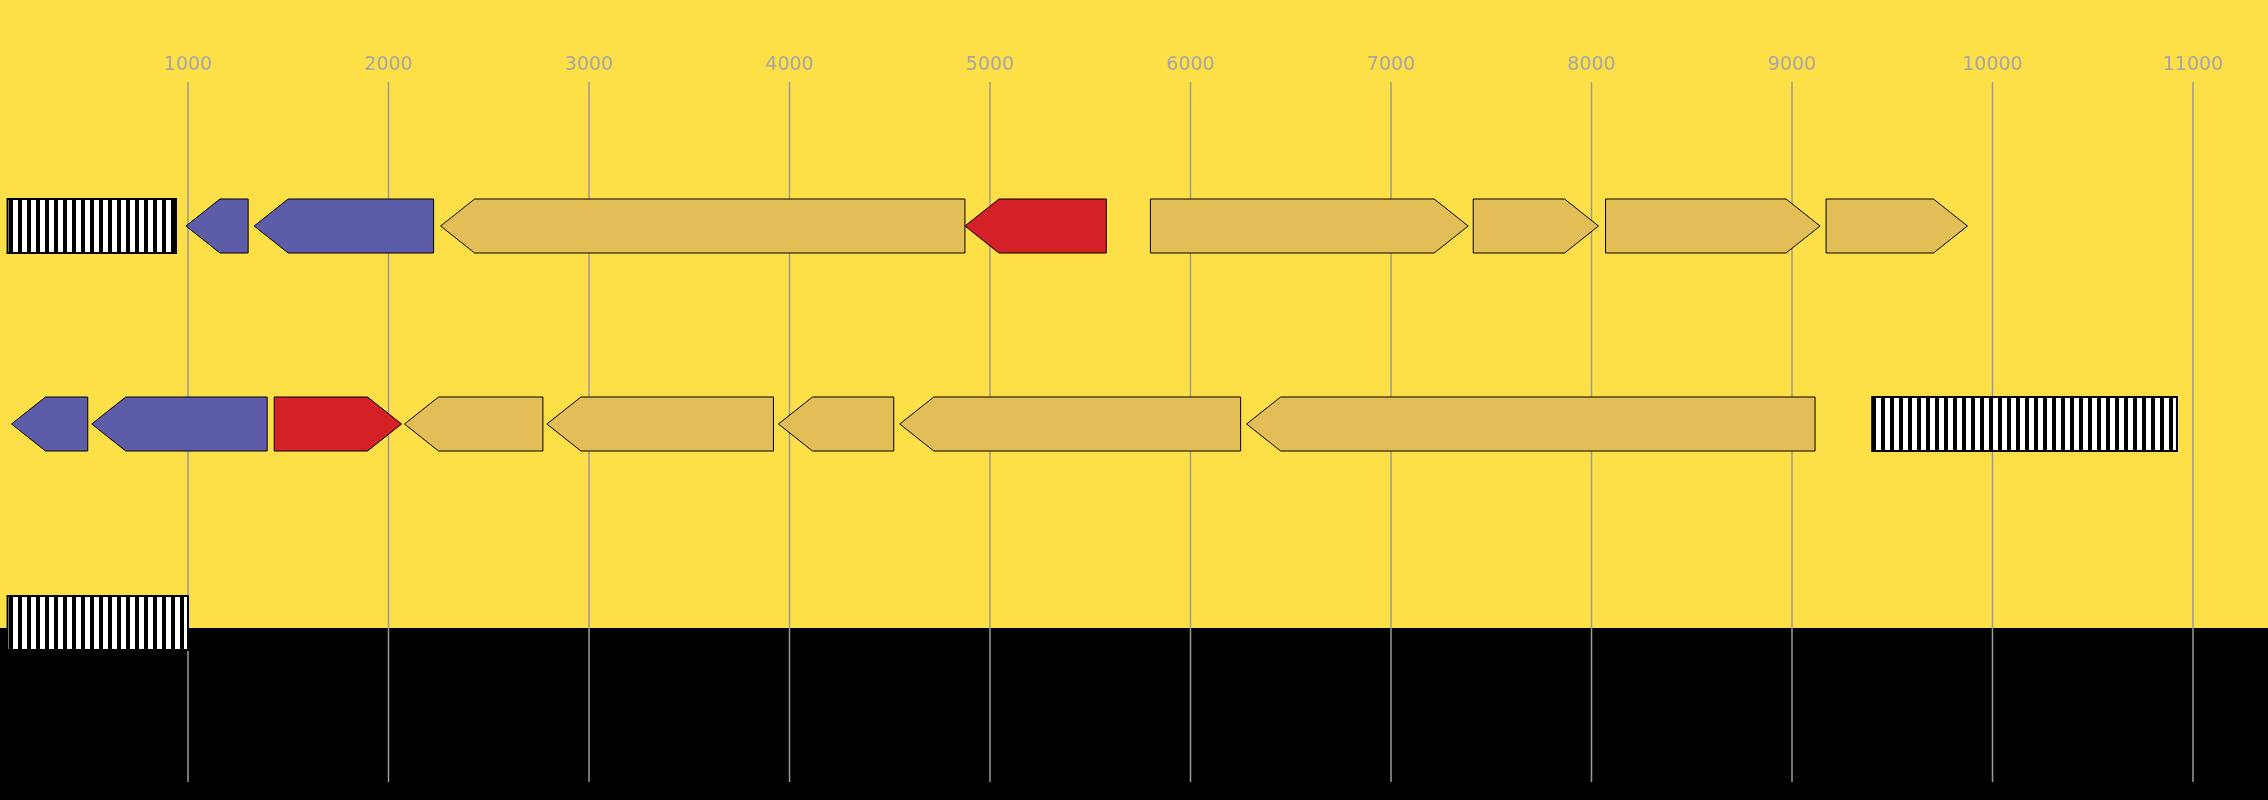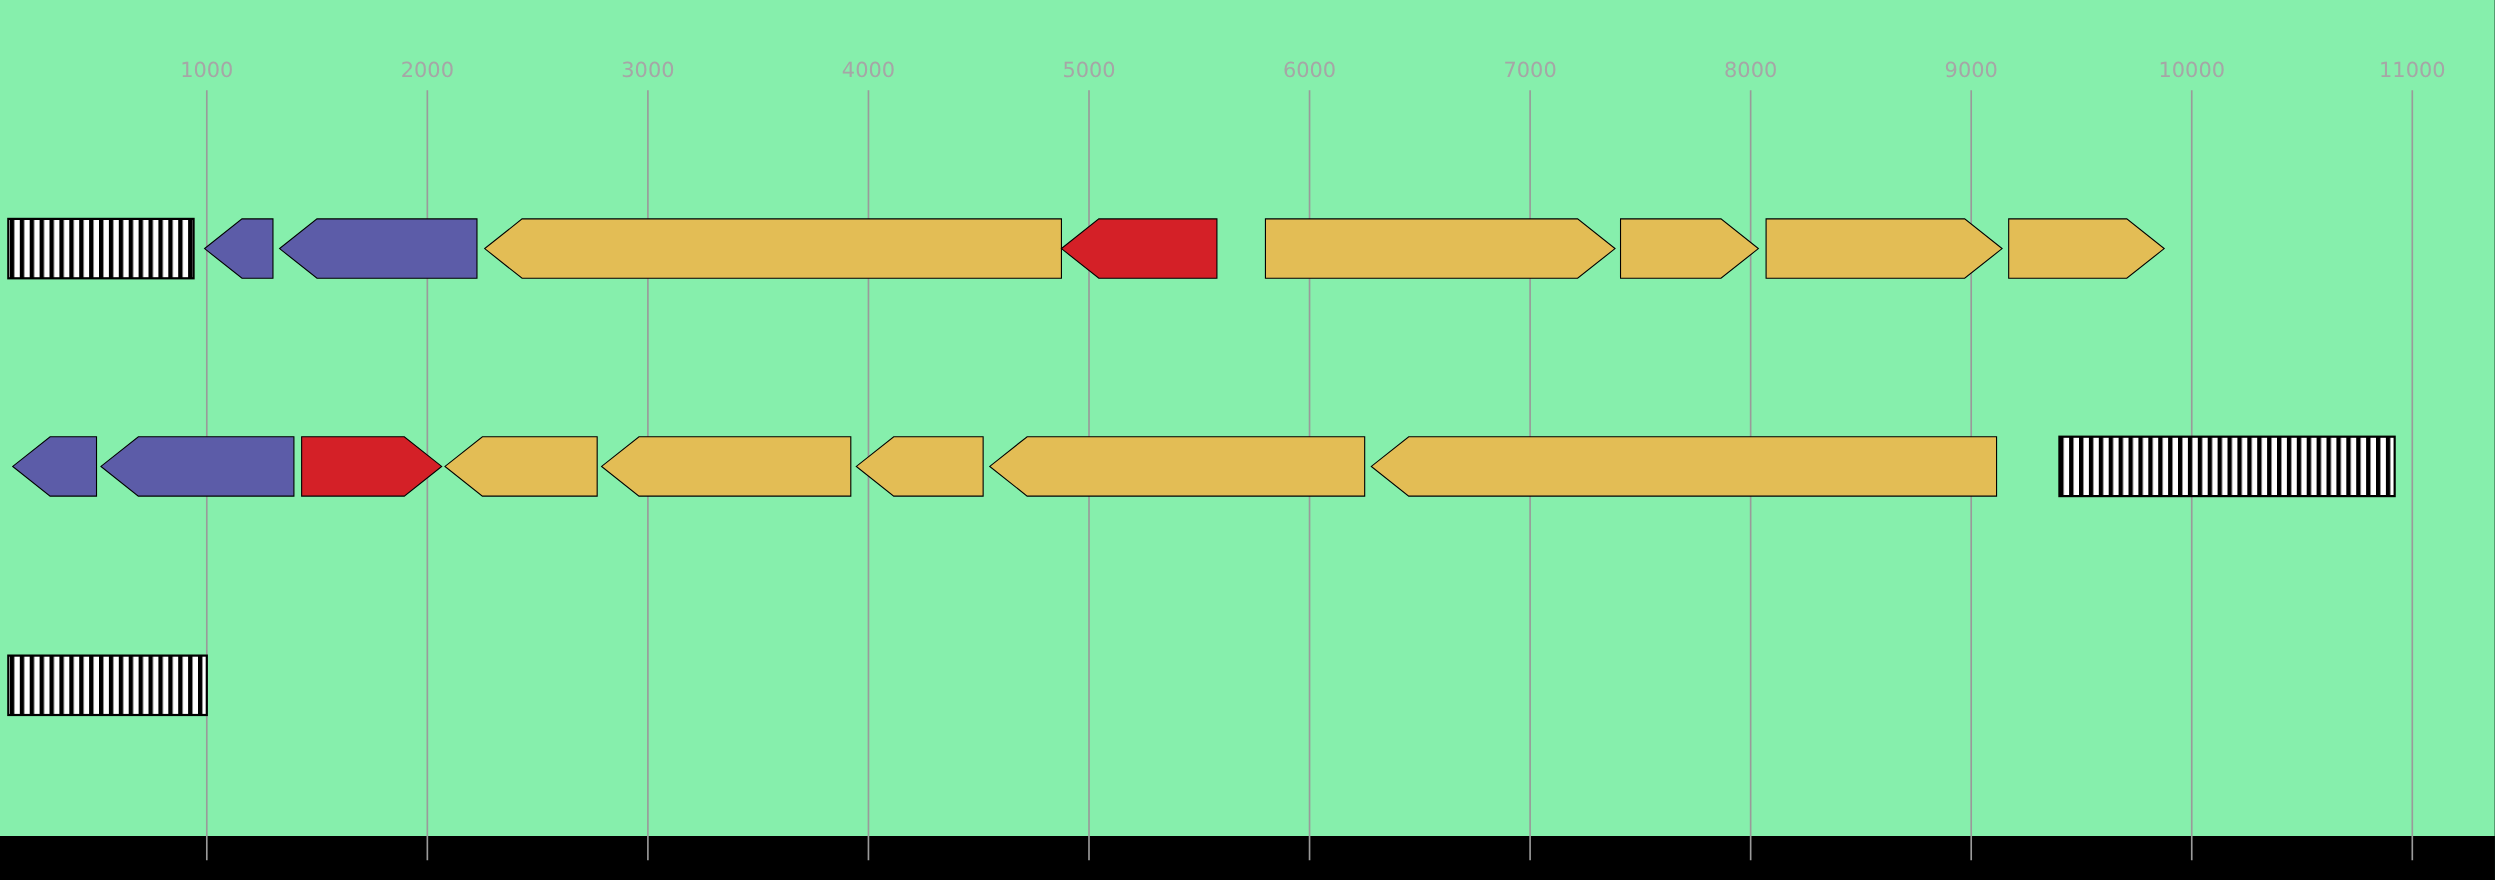--- a/index.html
+++ b/index.html
@@ -7,22 +7,22 @@
     padding: 0;
     width: 2268px;
     height: 800px;
     background: #000000;
     overflow: hidden;
     font-family: "DejaVu Sans", sans-serif;
   }
   #figure {
     position: relative;
     width: 2268px;
-    height: 760px;
-    background: #86efac;
+    height: 628px;
+    background: #fde047;
     text-align: center;
   }
   svg { display: block; }
   text.tick {
     font-family: "DejaVu Sans", sans-serif;
   }
 </style>
 </head>
 <body>
 

